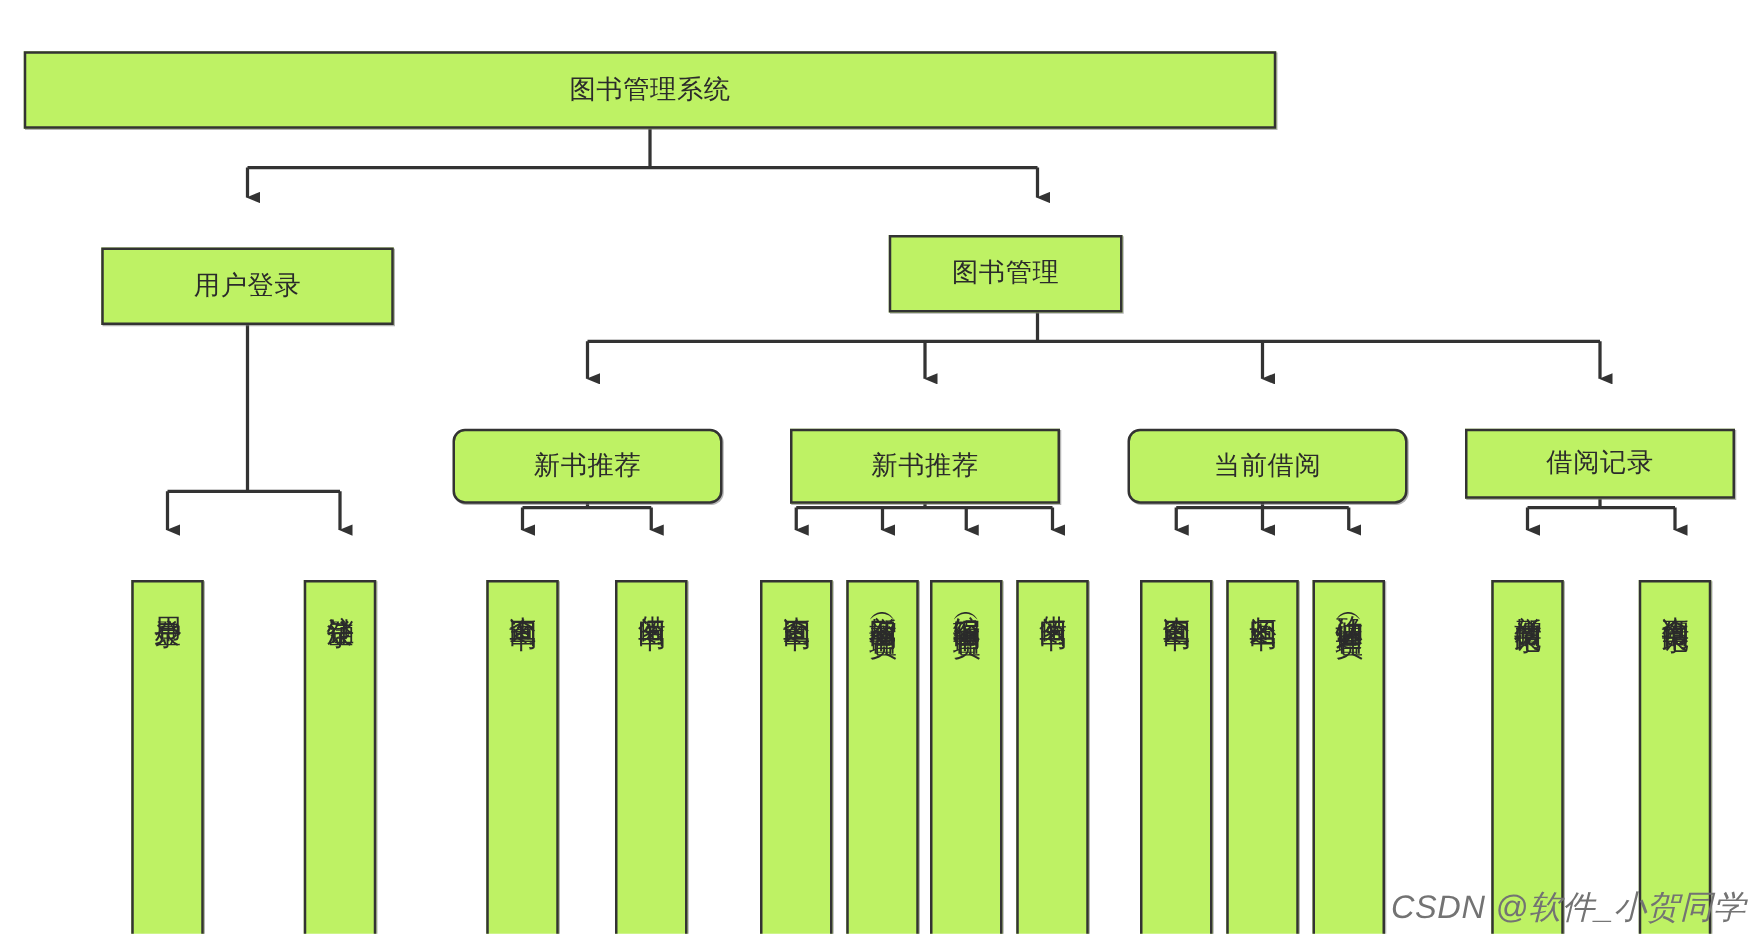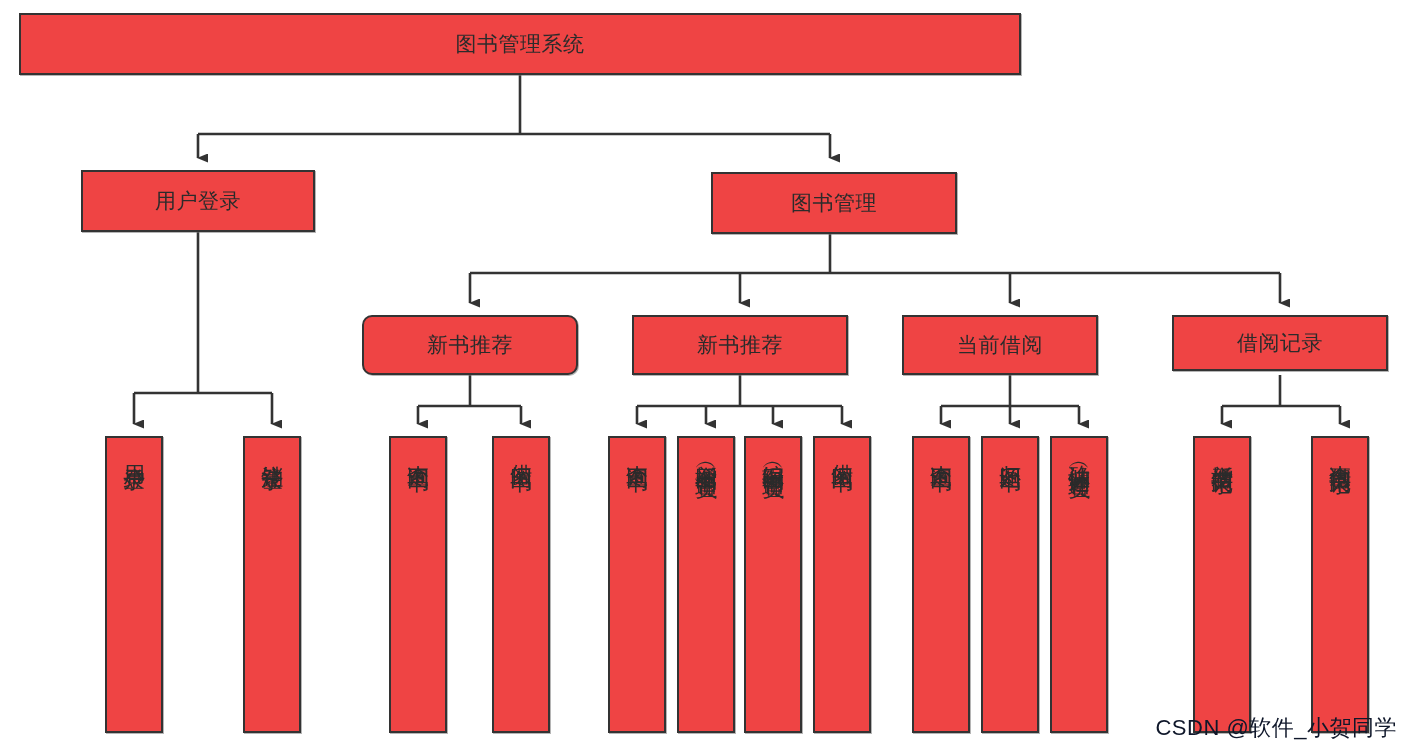--- a/index.html
+++ b/index.html
@@ -23,27 +23,28 @@
     position: absolute;
     left: 0;
     top: 0;
     width: 1405px;
     height: 747px;
     pointer-events: none;
   }
   .node {
     position: absolute;
     box-sizing: border-box;
-    background: #ef4444;
+    background: #bef264;
     border: 2px solid #333333;
     display: flex;
     align-items: center;
     justify-content: center;
     color: #2b2b2b;
     box-shadow: 1px 1px 0 rgba(120,120,120,0.55);
+    margin-top: 28px;
   }
   .node-label {
     display: block;
     text-align: center;
     letter-spacing: 0.5px;
     white-space: pre;
   }
   .node.horiz .node-label {
     font-size: 21px;
     line-height: 1.1;
@@ -57,25 +58,26 @@
     writing-mode: vertical-rl;
     text-orientation: upright;
     font-size: 22px;
     line-height: 1.12;
     letter-spacing: 2px;
   }
   .watermark {
     position: absolute;
     right: 8px;
     bottom: 4px;
-    font-size: 22px;
-    color: #0f172a;
+    font-size: 26px;
+    color: #737373;
     letter-spacing: 0.5px;
     white-space: nowrap;
     user-select: none;
+    font-style: italic;
   }
 </style>
 </head>
 <body>
 
 <div id="diagram-root">
 
   <svg class="connectors" viewBox="0 0 1405 747">
     <defs>
       <marker id="arrowhead" markerWidth="9" markerHeight="11" refX="4.5" refY="10" orient="auto" markerUnits="userSpaceOnUse">
@@ -127,33 +129,33 @@
   </svg>
 
   <div class="node horiz" style="left:19px; top:13px; width:1002px; height:62px;">
     <span class="node-label">图书管理系统</span>
   </div>
 
   <div class="node horiz" style="left:81px; top:170px; width:234px; height:62px;">
     <span class="node-label">用户登录</span>
   </div>
 
-  <div class="node horiz" style="left:711px; top:172px; width:246px; height:62px;">
+  <div class="node horiz" style="left:711px; top:160px; width:187px; height:62px;">
     <span class="node-label">图书管理</span>
   </div>
 
   <div class="node horiz" style="left:362px; top:315px; width:216px; height:60px;border-radius:10px;">
     <span class="node-label">新书推荐</span>
   </div>
 
   <div class="node horiz" style="left:632px; top:315px; width:216px; height:60px;">
     <span class="node-label">新书推荐</span>
   </div>
 
-  <div class="node horiz" style="left:902px; top:315px; width:196px; height:60px;">
+  <div class="node horiz" style="left:902px; top:315px; width:224px; height:60px;border-radius:10px;">
     <span class="node-label">当前借阅</span>
   </div>
 
   <div class="node horiz" style="left:1172px; top:315px; width:216px; height:56px;">
     <span class="node-label">借阅记录</span>
   </div>
 
   <div class="node vert" style="left:105px; top:436px; width:58px; height:297px;">
     <span class="node-label">用户登录</span>
   </div>

